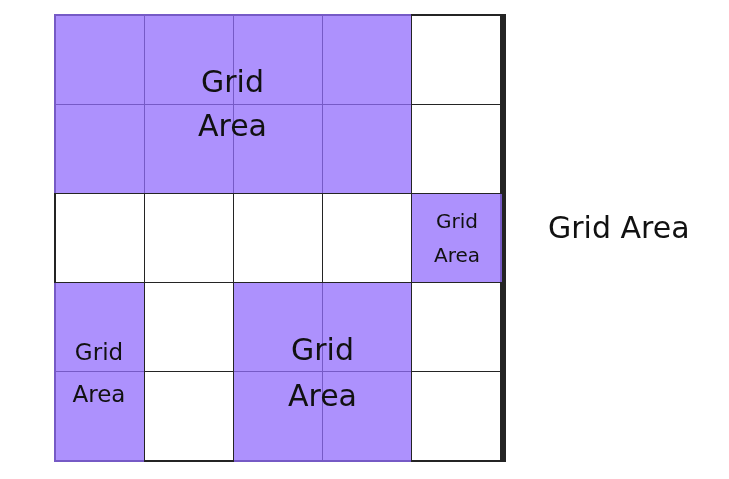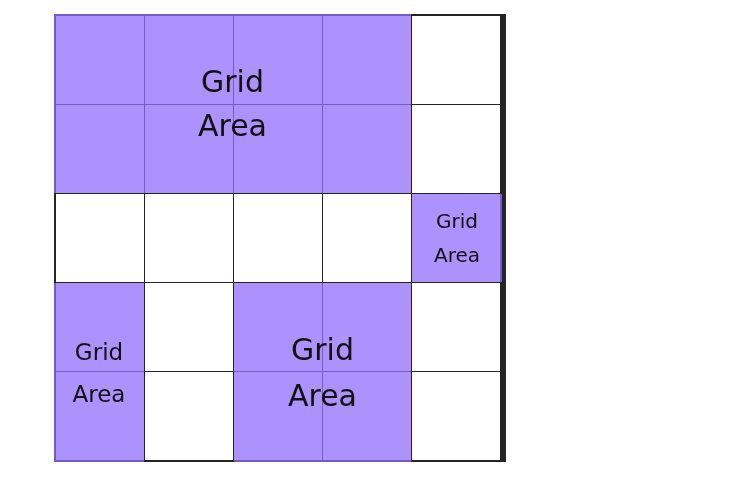--- a/index.html
+++ b/index.html
@@ -94,13 +94,14 @@
       </div>
       <div class="grid-area-overlay" style="left: 0px; top: 269px; width: 90px; height: 179px; background: rgba(146, 108, 252, 0.75); font-size: 23px; line-height: 42px;">
         <span class="area-line">Grid</span>
         <span class="area-line">Area</span>
       </div>
       <div class="grid-area-overlay" style="left: 180px; top: 269px; width: 177px; height: 179px; background: rgba(146, 108, 252, 0.75); font-size: 30px; line-height: 46px;">
         <span class="area-line">Grid</span>
         <span class="area-line">Area</span>
       </div>
     </div>
+  <div class="side-label">Grid Area</div>
 </div>
 
 </body></html>

